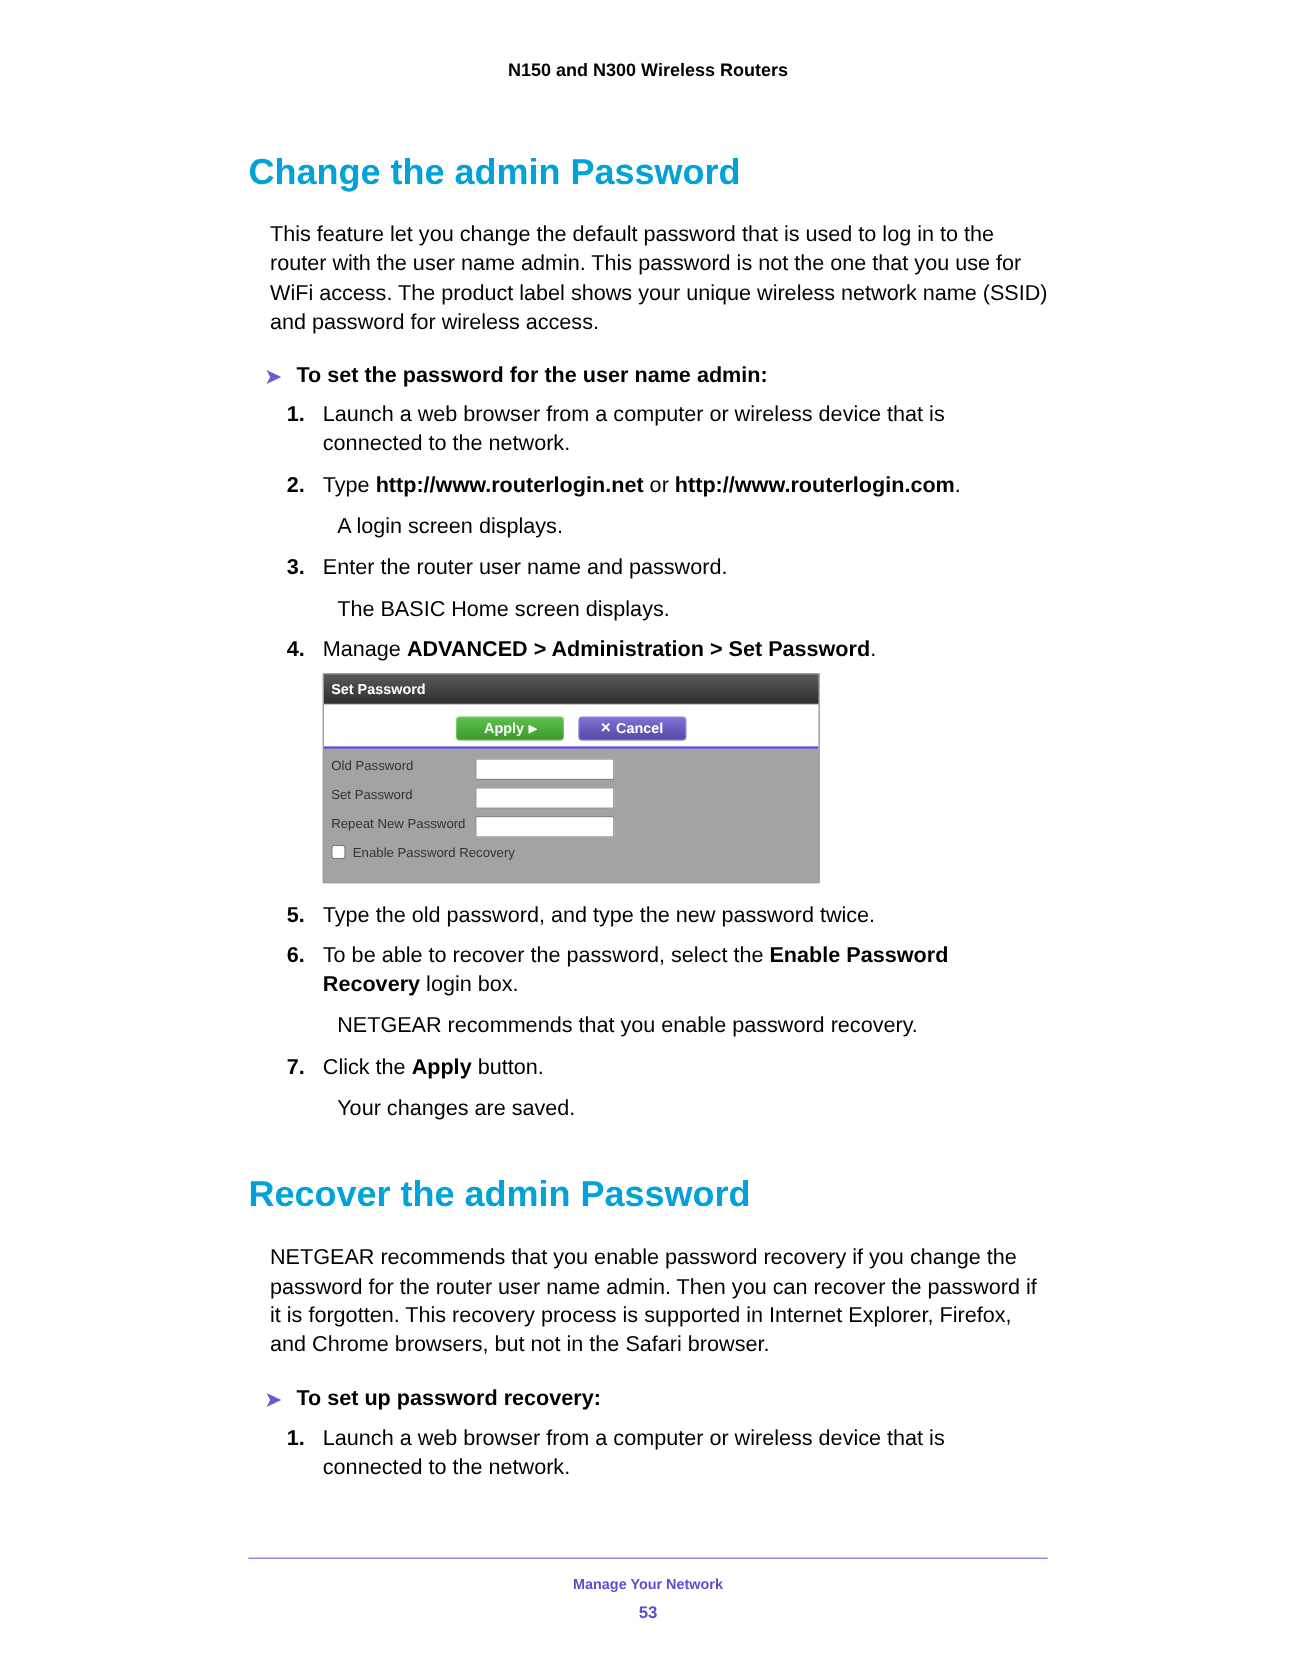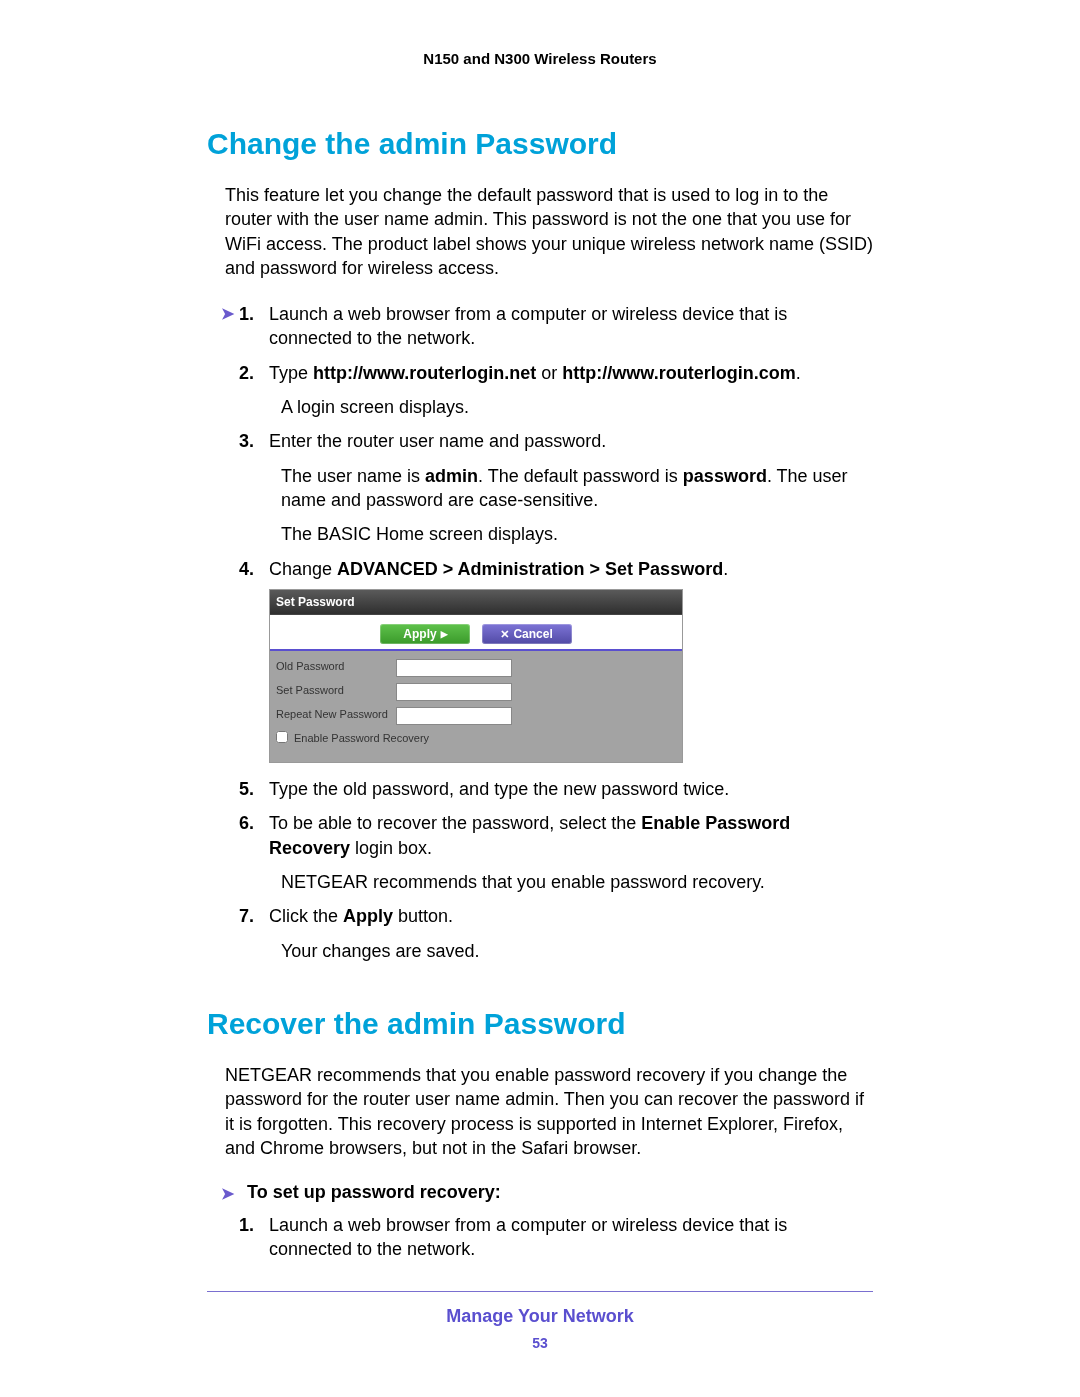--- a/index.html
+++ b/index.html
@@ -159,21 +159,21 @@
     text-align: center;
   }
   .footer-rule {
     border: none;
     border-top: 1px solid #7a6fd0;
     margin: 0 0 14px 0;
   }
   .footer-title {
     color: #5a4fcf;
     font-weight: bold;
-    font-size: 18px;
+    font-size: 12px;
     margin-bottom: 8px;
   }
   .footer-page {
     color: #5a4fcf;
     font-weight: bold;
     font-size: 14px;
   }
 </style>
 </head>
 <body>
@@ -181,46 +181,44 @@
 <div class="page">
 
   <div class="doc-header">N150 and N300 Wireless Routers</div>
 
   <h1 class="section-title">Change the admin Password</h1>
 
   <p class="body-text">This feature let you change the default password that is used to log in to the router with the user name admin. This password is not the one that you use for WiFi access. The product label shows your unique wireless network name (SSID) and password for wireless access.</p>
 
   <div class="proc-heading">
     <span class="arrow">➤</span>
+    <span>To set the password for the user name admin:</span>
   </div>
 
   <ol class="steps">
     <li>
       <span class="num">1.</span>
       <span>Launch a web browser from a computer or wireless device that is connected to the network.</span>
     </li>
     <li>
       <span class="num">2.</span>
       <span>
         <span>Type </span><span class="bold">http://www.routerlogin.net</span><span> or </span><span class="bold">http://www.routerlogin.com</span><span>.</span>
       </span>
       <p>A login screen displays.</p>
     </li>
     <li>
       <span class="num">3.</span>
       <span>Enter the router user name and password.</span>
-      <p>
-        <span>The user name is </span><span class="bold">admin</span><span>. The default password is </span><span class="bold">password</span><span>. The user name and password are case-sensitive.</span>
-      </p>
       <p>The BASIC Home screen displays.</p>
     </li>
     <li>
       <span class="num">4.</span>
       <span>
-        <span>Change </span><span class="bold">ADVANCED &gt; Administration &gt; Set Password</span><span>.</span>
+        <span>Manage </span><span class="bold">ADVANCED &gt; Administration &gt; Set Password</span><span>.</span>
       </span>
 
       
       <div class="panel">
         <div class="panel-title">Set Password</div>
         <div class="panel-btnrow">
           <button class="ui-btn btn-apply">
             <span>Apply</span>
             <span class="tri">▶</span>
           </button>

